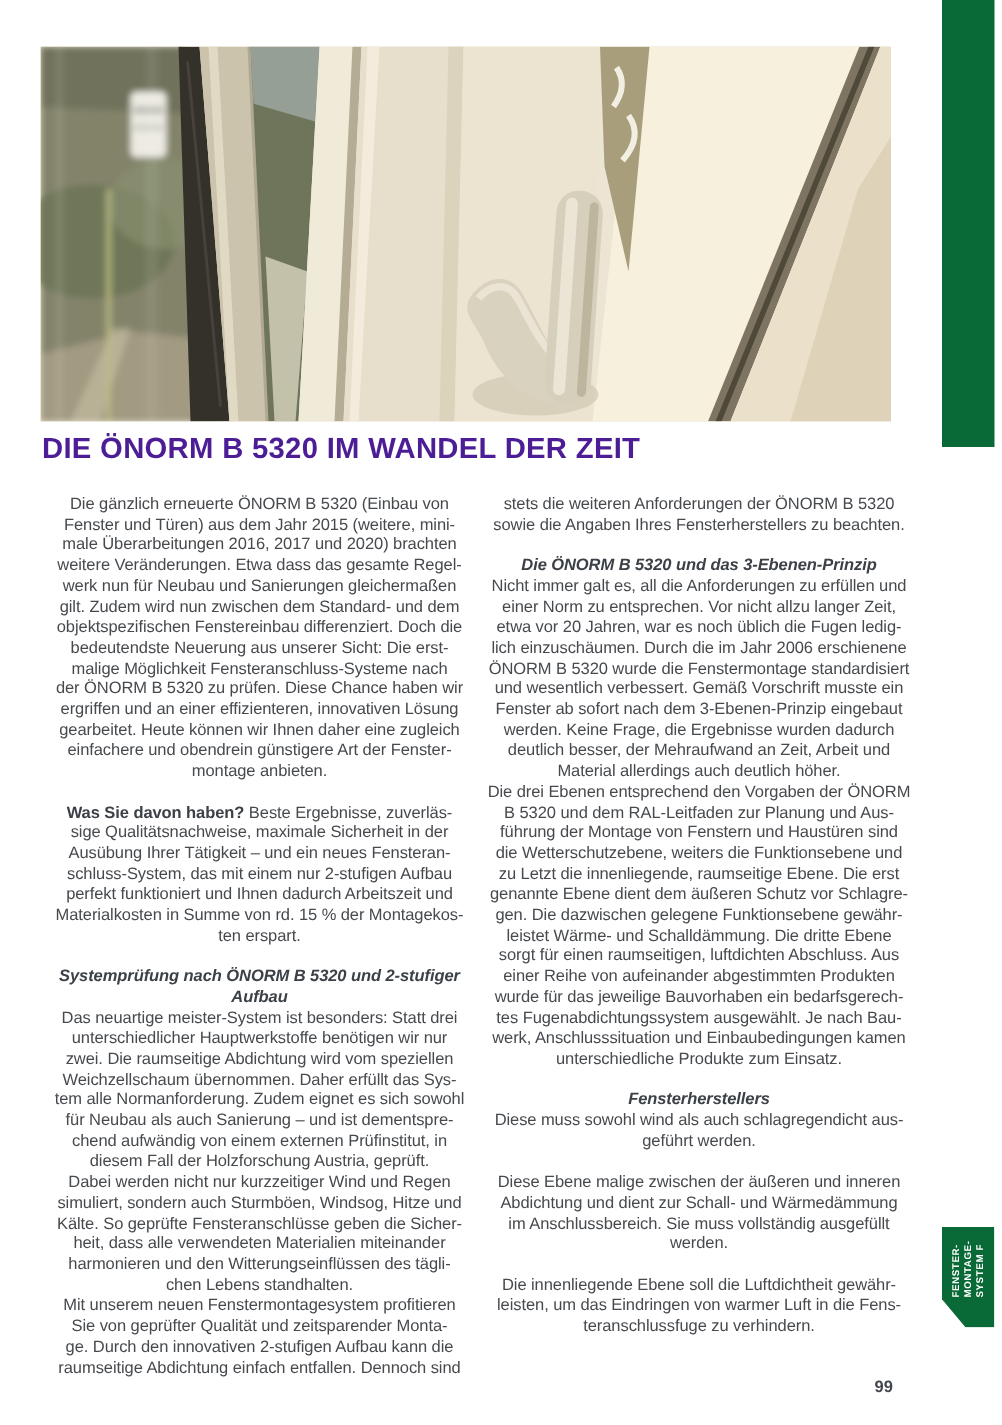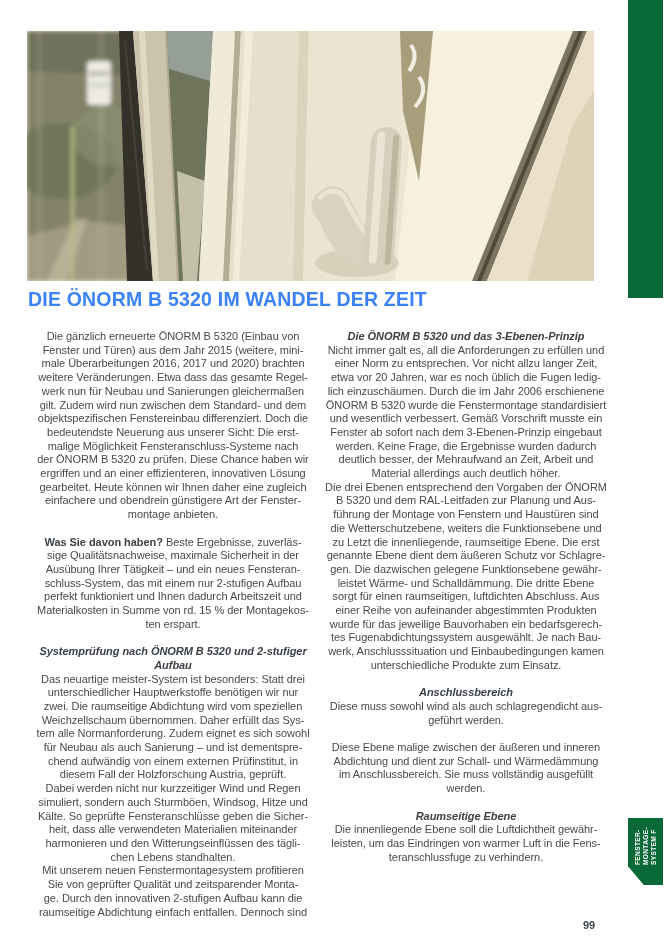--- a/index.html
+++ b/index.html
@@ -22,21 +22,21 @@
     position:absolute;left:50%;top:28px;
     transform:translate(-50%,-50%) rotate(-90deg);
     white-space:pre;text-align:left;
     font-size:6.5px;line-height:8px;font-weight:700;letter-spacing:0.4px;
     color:#ffffff;
   }
   
   .page-title{
     position:absolute;left:28px;top:288px;margin:0;
     font-size:19.5px;font-weight:700;letter-spacing:0.2px;
-    color:#3b82f6;white-space:pre;
+    color:#4c1d95;white-space:pre;
   }
   
   .columns{position:absolute;left:28px;top:330px;display:flex;}
   .col{font-size:11px;line-height:13.7px;letter-spacing:-0.05px;color:#46494d;text-align:center;}
   .col-left{width:290px;}
   .col-right{width:296px;}
   .col p{margin:0 0 13.7px 0;white-space:pre;}
   .col h3{margin:0;font-size:11px;line-height:13.7px;font-weight:700;color:#3b4147;white-space:pre;font-style:italic;}
   .col strong{font-weight:700;color:#3b4147;}
   
@@ -159,20 +159,22 @@
 Kälte. So geprüfte Fensteranschlüsse geben die Sicher-
 heit, dass alle verwendeten Materialien miteinander
 harmonieren und den Witterungseinflüssen des tägli-
 chen Lebens standhalten.
 Mit unserem neuen Fenstermontagesystem profitieren
 Sie von geprüfter Qualität und zeitsparender Monta-
 ge. Durch den innovativen 2-stufigen Aufbau kann die
 raumseitige Abdichtung einfach entfallen. Dennoch sind</p>
   </div>
   <div class="col col-right">
+    <p>stets die weiteren Anforderungen der ÖNORM B 5320
+sowie die Angaben Ihres Fensterherstellers zu beachten.</p>
     <h3>Die ÖNORM B 5320 und das 3-Ebenen-Prinzip</h3>
     <p>Nicht immer galt es, all die Anforderungen zu erfüllen und
 einer Norm zu entsprechen. Vor nicht allzu langer Zeit,
 etwa vor 20 Jahren, war es noch üblich die Fugen ledig-
 lich einzuschäumen. Durch die im Jahr 2006 erschienene
 ÖNORM B 5320 wurde die Fenstermontage standardisiert
 und wesentlich verbessert. Gemäß Vorschrift musste ein
 Fenster ab sofort nach dem 3-Ebenen-Prinzip eingebaut
 werden. Keine Frage, die Ergebnisse wurden dadurch
 deutlich besser, der Mehraufwand an Zeit, Arbeit und
@@ -184,28 +186,27 @@
 zu Letzt die innenliegende, raumseitige Ebene. Die erst
 genannte Ebene dient dem äußeren Schutz vor Schlagre-
 gen. Die dazwischen gelegene Funktionsebene gewähr-
 leistet Wärme- und Schalldämmung. Die dritte Ebene
 sorgt für einen raumseitigen, luftdichten Abschluss. Aus
 einer Reihe von aufeinander abgestimmten Produkten
 wurde für das jeweilige Bauvorhaben ein bedarfsgerech-
 tes Fugenabdichtungssystem ausgewählt. Je nach Bau-
 werk, Anschlusssituation und Einbaubedingungen kamen
 unterschiedliche Produkte zum Einsatz.</p>
-    <h3>Anschlussbereich</h3>
+    <h3>Fensterherstellers</h3>
     <p>Diese muss sowohl wind als auch schlagregendicht aus-
 geführt werden.</p>
     <p>Diese Ebene malige zwischen der äußeren und inneren
 Abdichtung und dient zur Schall- und Wärmedämmung
 im Anschlussbereich. Sie muss vollständig ausgefüllt
 werden.</p>
-    <h3>Raumseitige Ebene</h3>
     <p>Die innenliegende Ebene soll die Luftdichtheit gewähr-
 leisten, um das Eindringen von warmer Luft in die Fens-
 teranschlussfuge zu verhindern.</p>
   </div>
 </div>
 
 <div class="side-tab">
     <div class="side-tab-text">FENSTER-
 MONTAGE-
 SYSTEM F</div>

